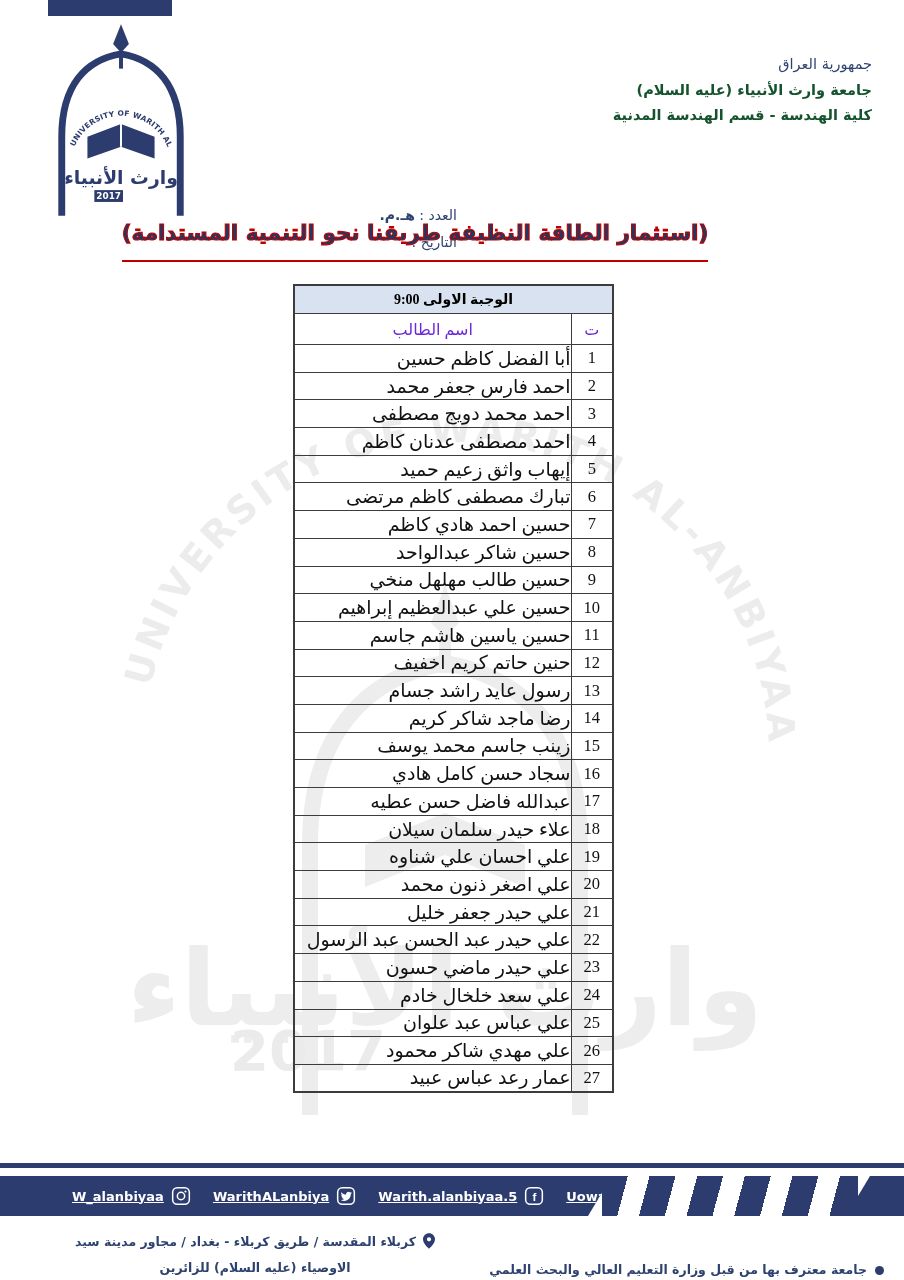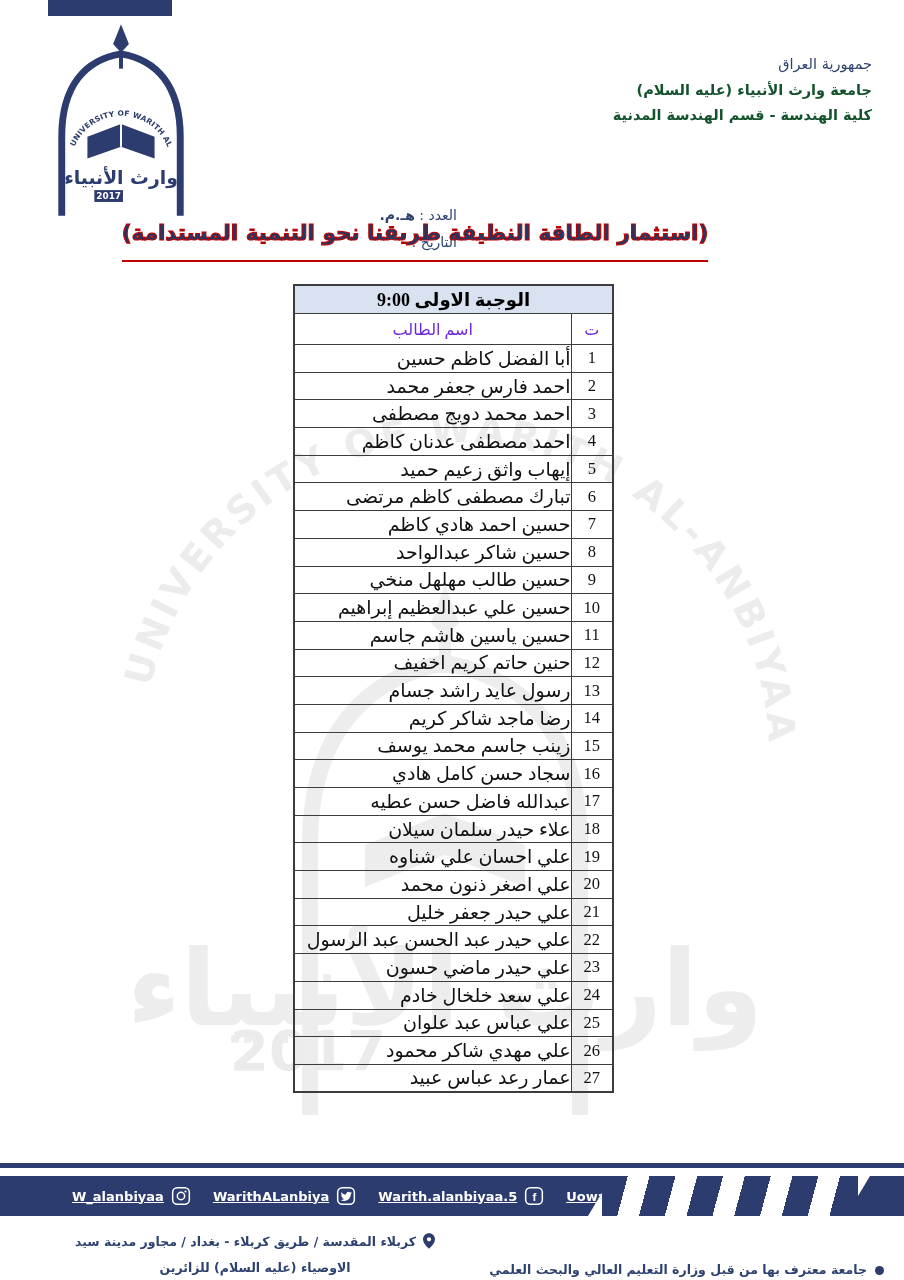--- a/index.html
+++ b/index.html
@@ -22,21 +22,21 @@
   .slogan{display:inline-block;font-size:21.5px;font-weight:bold;color:#1f3864;
           -webkit-text-stroke:1.1px #c00000;letter-spacing:0;
           border-bottom:2.5px solid #c00000;padding-bottom:15px;}
   
   .watermark{position:absolute;left:85px;top:415px;z-index:0;pointer-events:none;}
   
   .tbl-wrap{position:absolute;left:293px;top:284px;z-index:1;}
   table.students{table-layout:fixed;width:319px;border-collapse:collapse;direction:rtl;
      border:2px solid #3c3c3c;font-family:"Liberation Serif","DejaVu Serif","DejaVu Sans",serif;}
   table.students th,table.students td{border:1px solid #3c3c3c;padding:0;}
-  .tbl-title{height:27px;background:#d9e2f0;font-weight:bold;font-size:18px;text-align:center;color:#000;}
+  .tbl-title{height:27px;background:#d9e2f0;font-weight:bold;font-size:14px;text-align:center;color:#000;}
   .tbl-head{height:30px;font-weight:normal;font-size:16px;text-align:center;color:#6d28d9;}
   .data-row{height:27.7px;}
   td.idx{text-align:center;font-size:16.5px;color:#111;}
   td.name{text-align:right;font-size:19px;color:#111;padding:0 7px;white-space:nowrap;overflow:hidden;}
   
   .foot-line{position:absolute;left:0;top:1163px;width:100%;height:5px;background:#2d3c6e;}
   .social-bar{position:absolute;left:0;top:1176px;width:100%;height:40px;}
   .social-solid{position:absolute;left:0;top:0;bottom:0;width:612px;background:#2d3c6e;
      clip-path:polygon(0 0,100% 0,calc(100% - 24px) 100%,0 100%);
      display:flex;align-items:center;padding-left:72px;gap:22px;box-sizing:border-box;}

